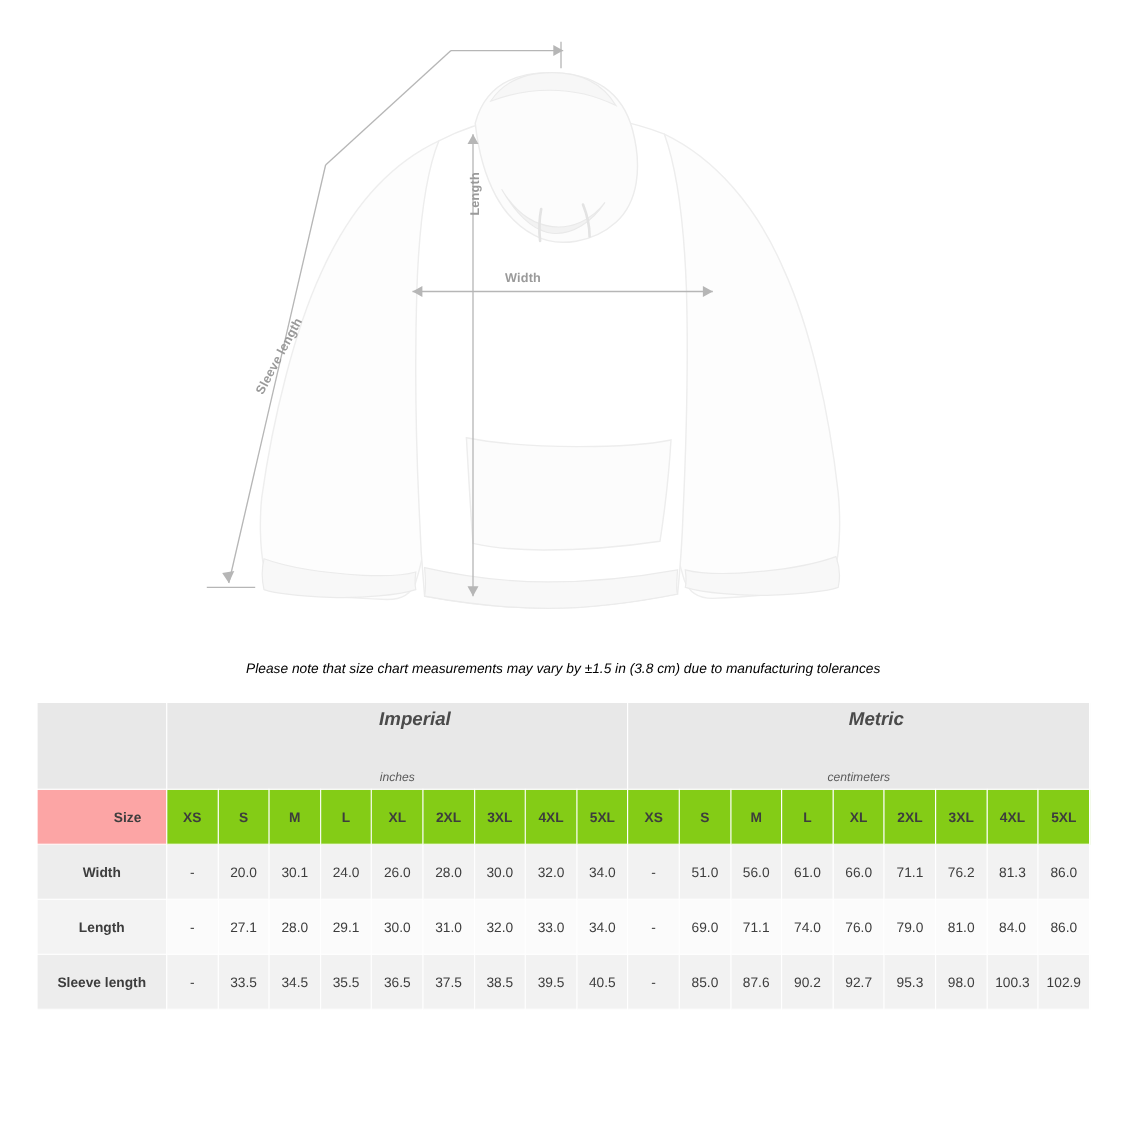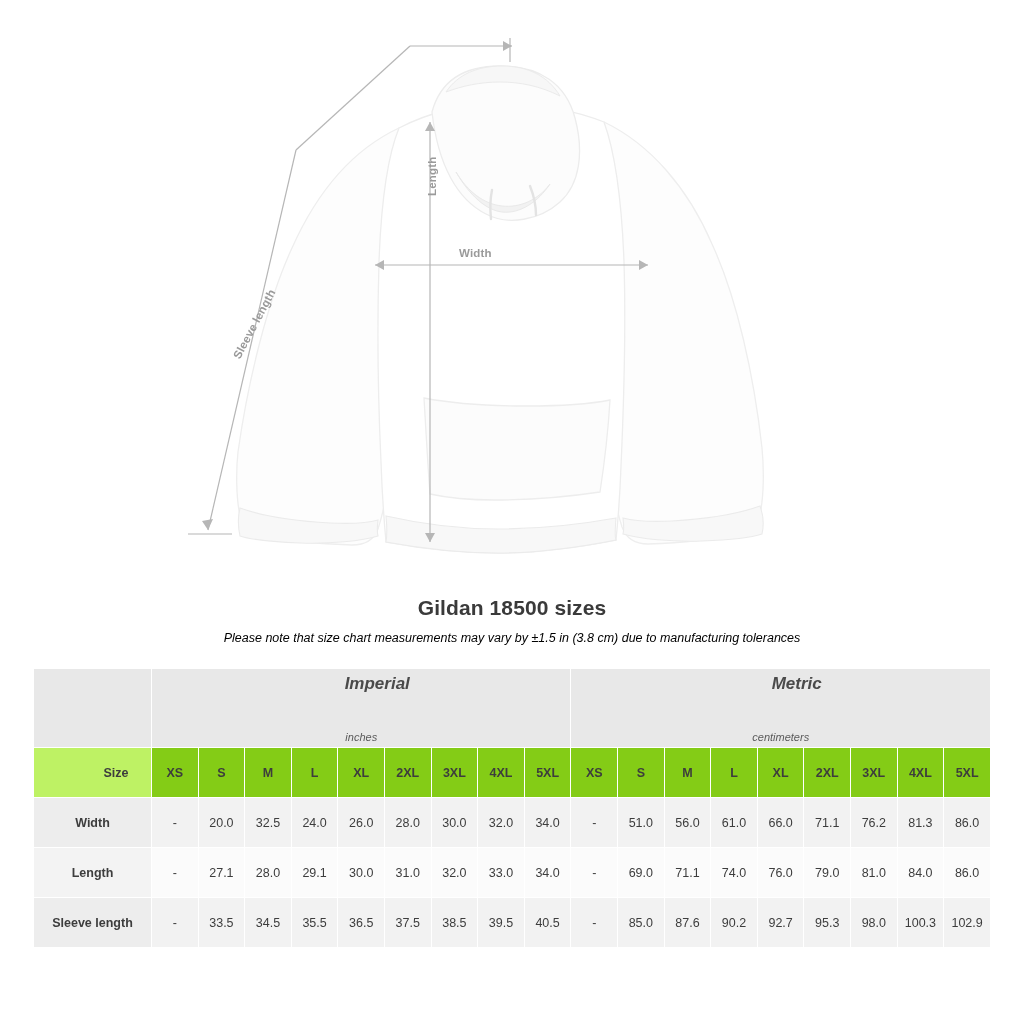--- a/index.html
+++ b/index.html
@@ -113,21 +113,21 @@
   .corner-cell {
     background: #e8e8e8;
   }
   tr.head-row td {
     background: #84cc16;
     font-weight: bold;
     height: 47px;
     font-size: 12.5px;
   }
   tr.head-row td.rowlabel-head {
-    background: #bef264;
+    background: #fca5a5;
     padding-left: 48px;
   }
   td.rowlabel {
     background: #ededed;
     font-weight: bold;
     text-align: center;
     height: 47px;
   }
   td.val {
     background: #f2f2f2;
@@ -225,21 +225,20 @@
         <line x1="188" y1="534" x2="232" y2="534"></line>
       </g>
     </svg>
 
     <div class="dim-label label-length">Length</div>
     <div class="dim-label label-width">Width</div>
     <div class="dim-label label-sleeve">Sleeve length</div>
   </div>
 
   <div class="title-block">
-    <h1 class="chart-title">Gildan 18500 sizes</h1>
     <div class="chart-note">Please note that size chart measurements may vary by ±1.5 in (3.8 cm) due to manufacturing tolerances</div>
   </div>
 
   <div class="table-wrap">
     <table class="size-table">
       <colgroup>
         <col class="col-label">
         <col class="col-v">
           <col class="col-v">
           <col class="col-v">
@@ -291,21 +290,21 @@
           <td>2XL</td>
           <td>3XL</td>
           <td>4XL</td>
           <td>5XL</td>
         </tr>
 
         <tr>
           <td class="rowlabel">Width</td>
           <td class="val">-</td>
           <td class="val">20.0</td>
-          <td class="val">32.5</td>
+          <td class="val">30.1</td>
           <td class="val">24.0</td>
           <td class="val">26.0</td>
           <td class="val">28.0</td>
           <td class="val">30.0</td>
           <td class="val">32.0</td>
           <td class="val">34.0</td>
           <td class="val">-</td>
           <td class="val">51.0</td>
           <td class="val">56.0</td>
           <td class="val">61.0</td>

